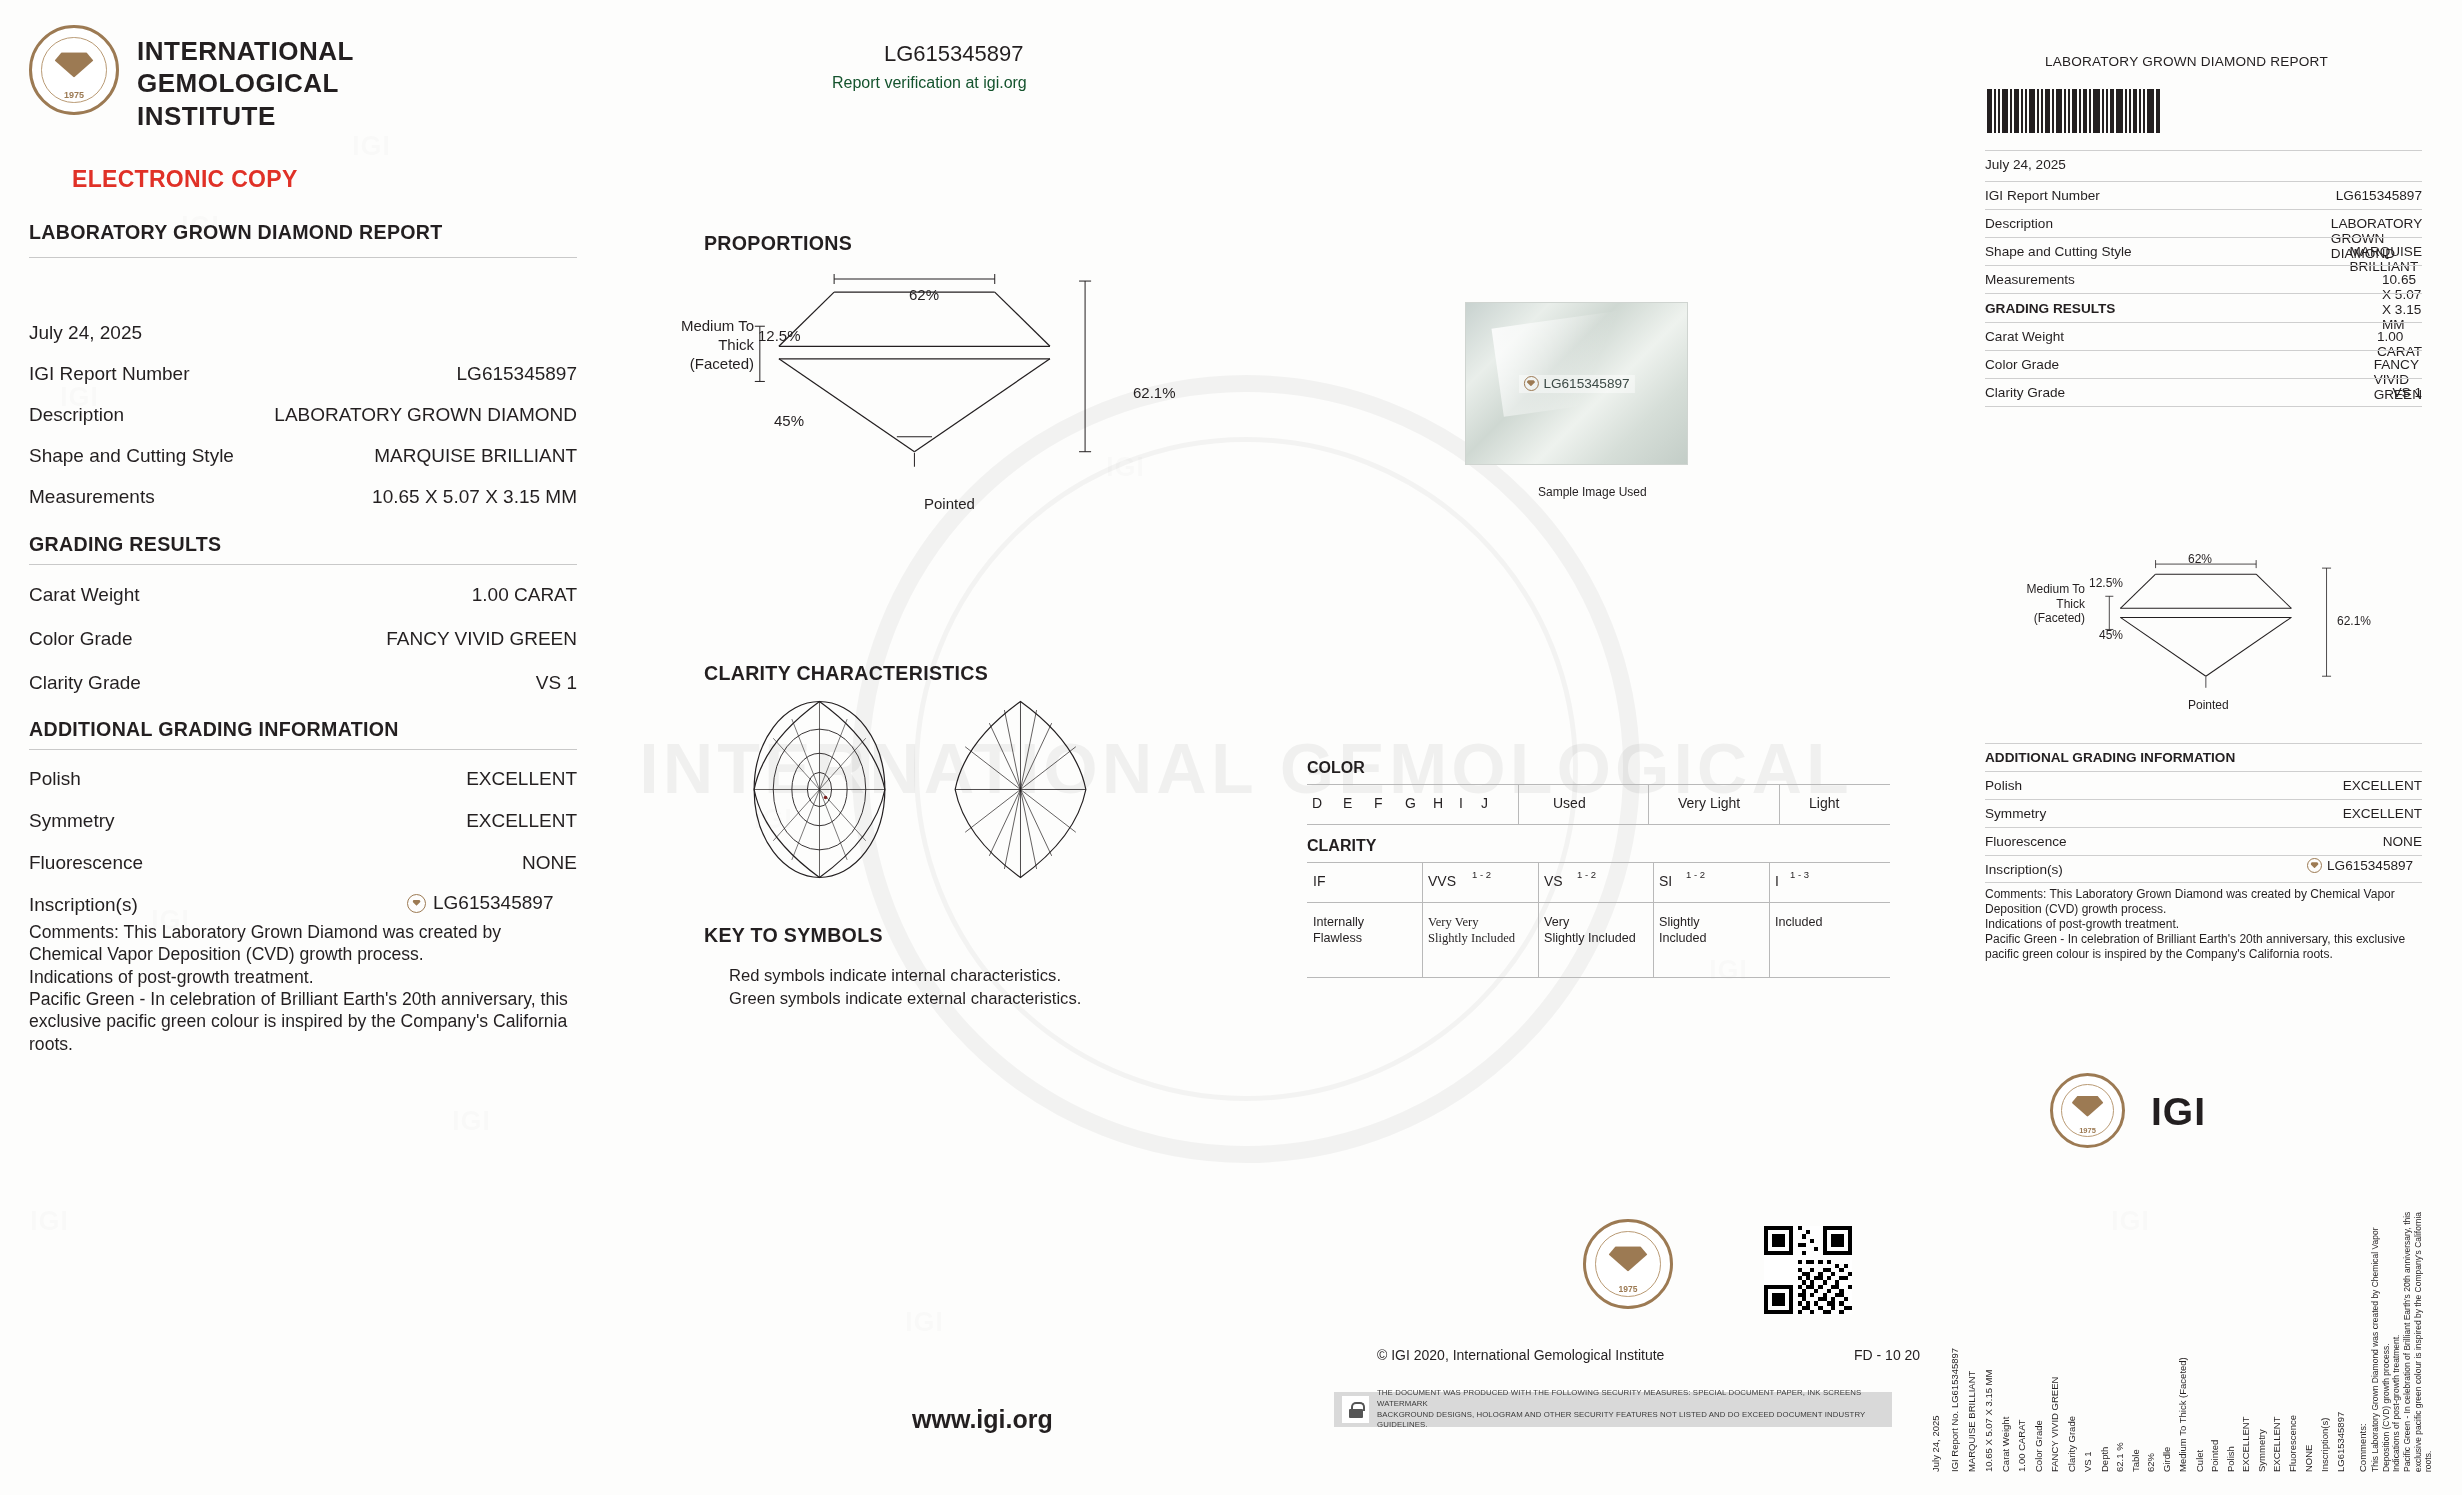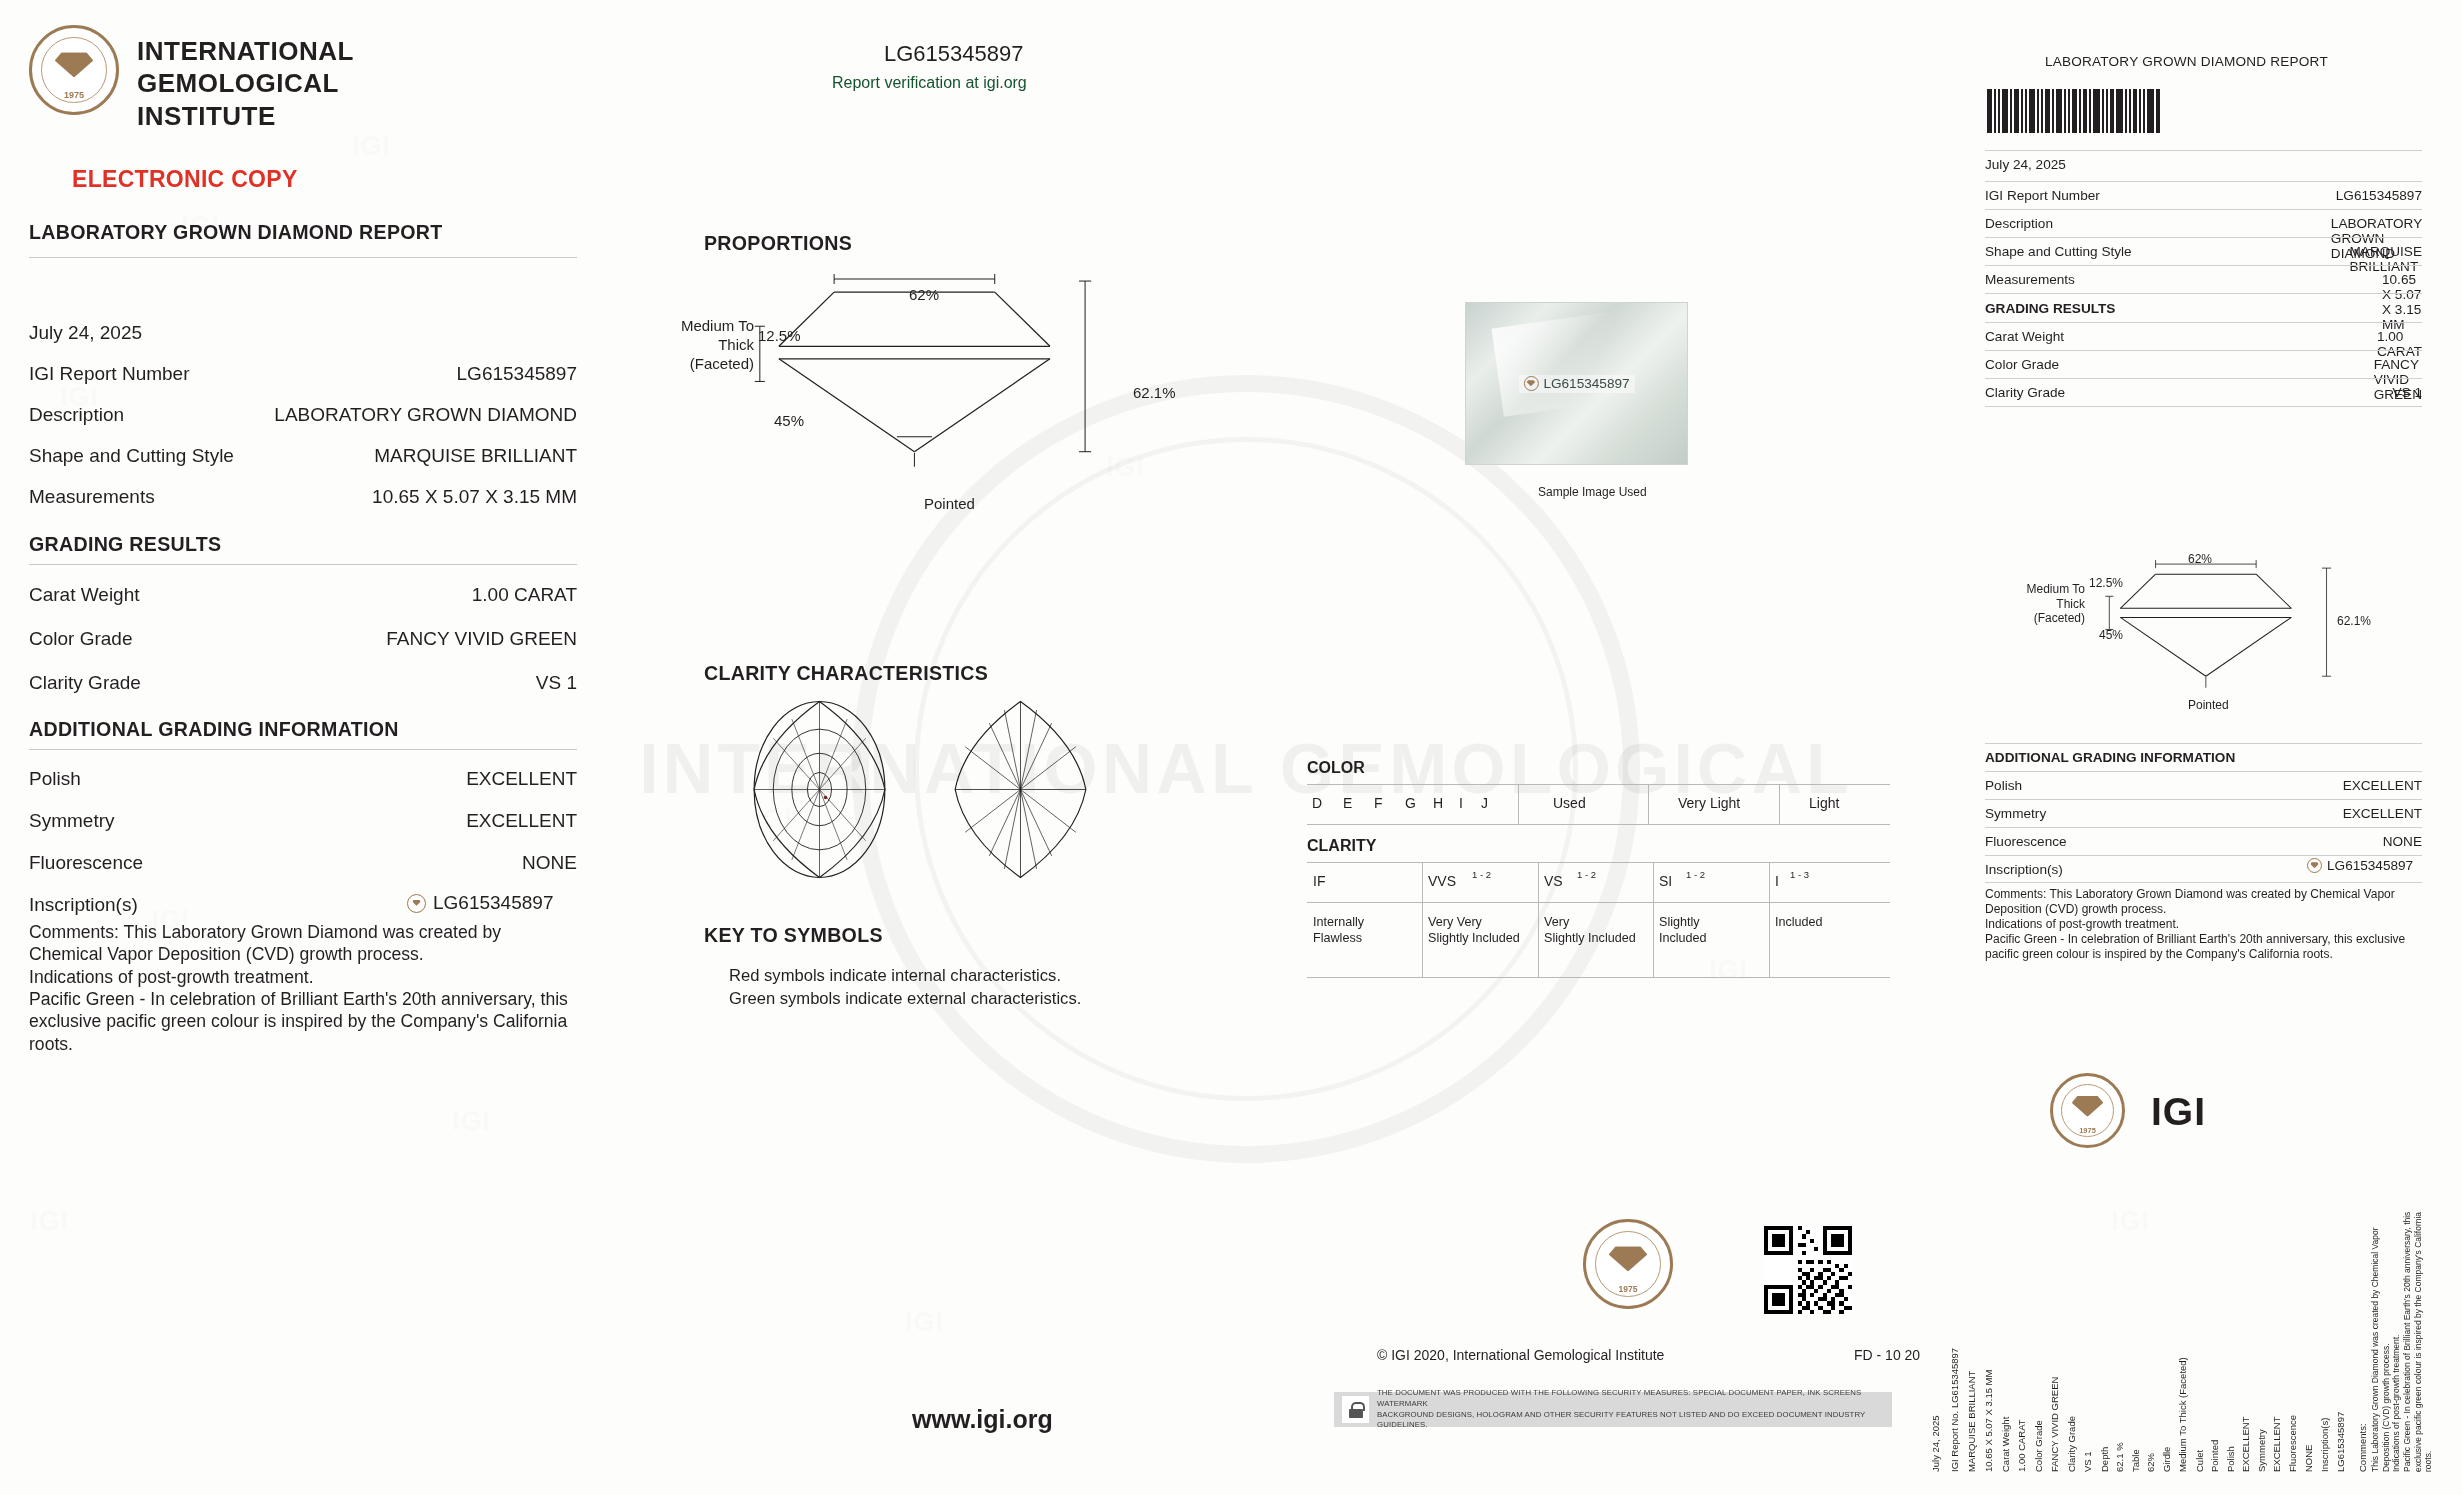--- a/index.html
+++ b/index.html
@@ -458,21 +458,21 @@
   <div class="t" style="left:1472px; top:869px; font-size:9.5px;">1 - 2</div>
   <div class="t" style="left:1544px; top:873px; font-size:14px;">VS</div>
   <div class="t" style="left:1577px; top:869px; font-size:9.5px;">1 - 2</div>
   <div class="t" style="left:1659px; top:873px; font-size:14px;">SI</div>
   <div class="t" style="left:1686px; top:869px; font-size:9.5px;">1 - 2</div>
   <div class="t" style="left:1775px; top:873px; font-size:14px;">I</div>
   <div class="t" style="left:1790px; top:869px; font-size:9.5px;">1 - 3</div>
 
   <div class="t" style="left:1313px; top:914px; font-size:12.6px; line-height:1.3;">Internally
 Flawless</div>
-  <div class="t" style="left:1428px; top:914px; font-size:12.6px; line-height:1.3;">Very Very
+  <div class="t" style="left:1428px; top:914px; font-size:12.6px; line-height:1.3;font-family:Liberation Serif, serif;">Very Very
 Slightly Included</div>
   <div class="t" style="left:1544px; top:914px; font-size:12.6px; line-height:1.3;">Very
 Slightly Included</div>
   <div class="t" style="left:1659px; top:914px; font-size:12.6px; line-height:1.3;">Slightly
 Included</div>
   <div class="t" style="left:1775px; top:914px; font-size:12.6px; line-height:1.3;">Included</div>
 
   <div class="barcode" style="left:1987px; top:89px; width:261px; height:44px;">
     <i style="width:4.5px"></i>
       <i style="width:2px"></i>

